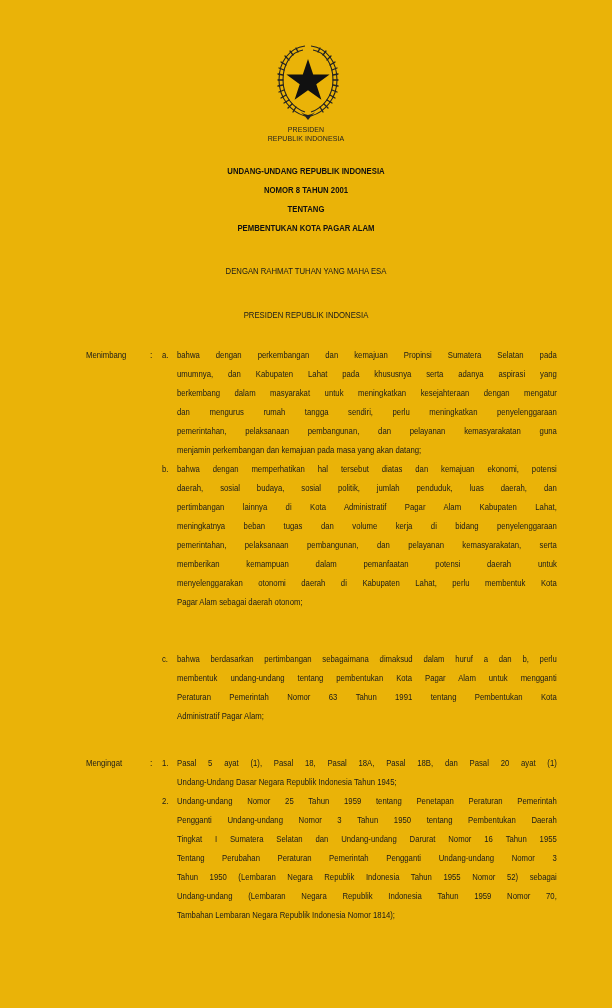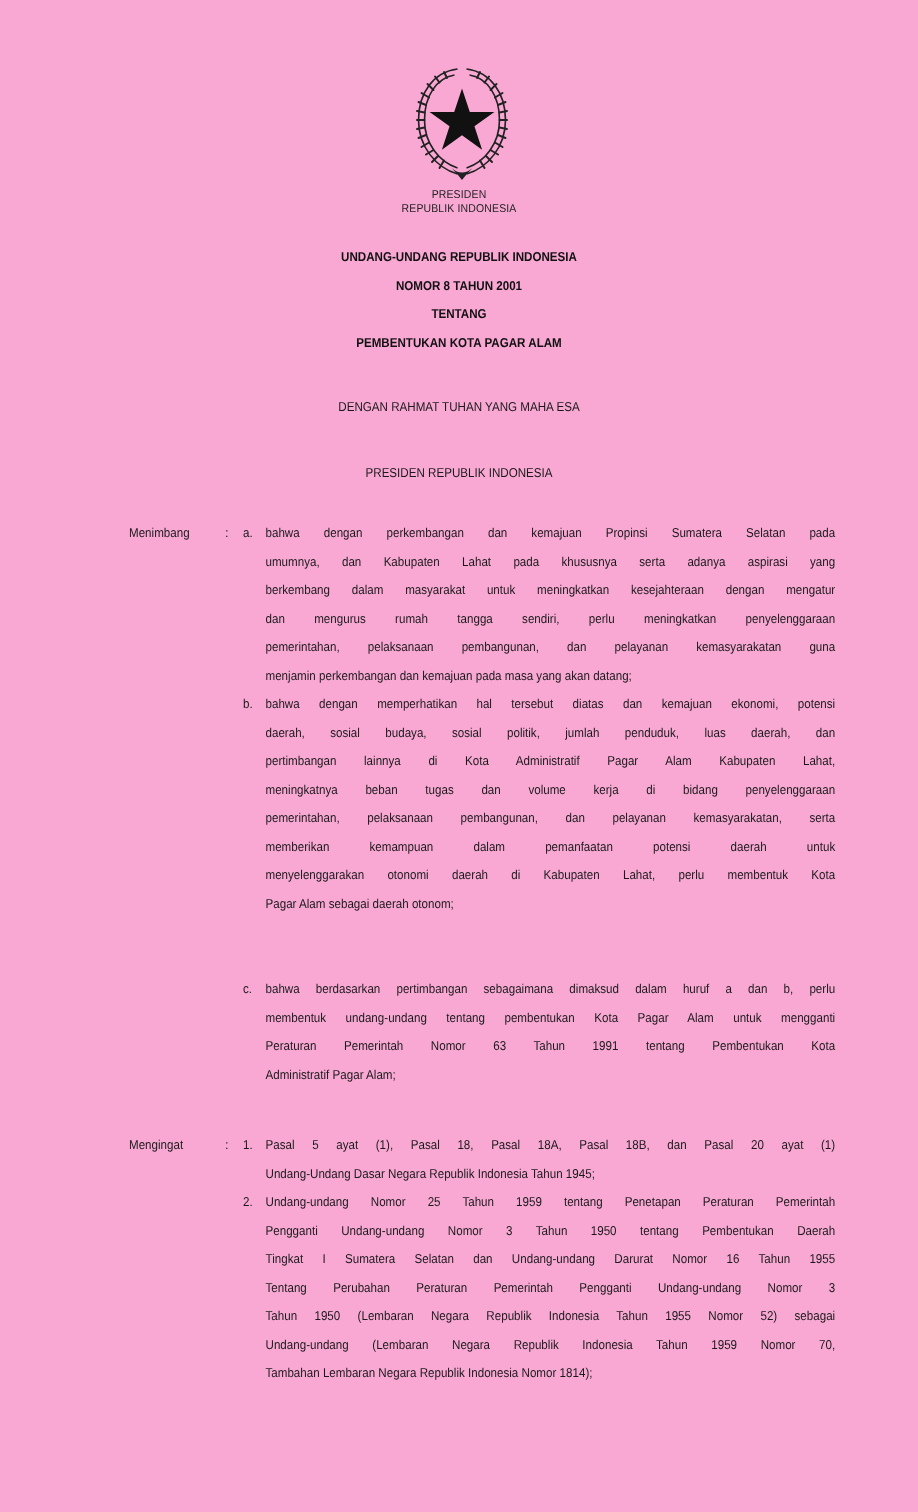--- a/index.html
+++ b/index.html
@@ -12,21 +12,21 @@
     height: 1008px;
     position: relative;
     overflow: hidden;
     font-family: "Liberation Sans", sans-serif;
     color: #1a1a1a;
   }
   .page {
     position: absolute;
     left: 0; top: 0;
     width: 612px; height: 1008px;
-    background: #f9a8d4;
+    background: #eab308;
   }
   .emblem {
     position: absolute;
     left: 275px;
     top: 42px;
     width: 66px;
     height: 80px;
   }
   .emblem svg { width: 66px; height: 80px; display: block; }
   .caption {

